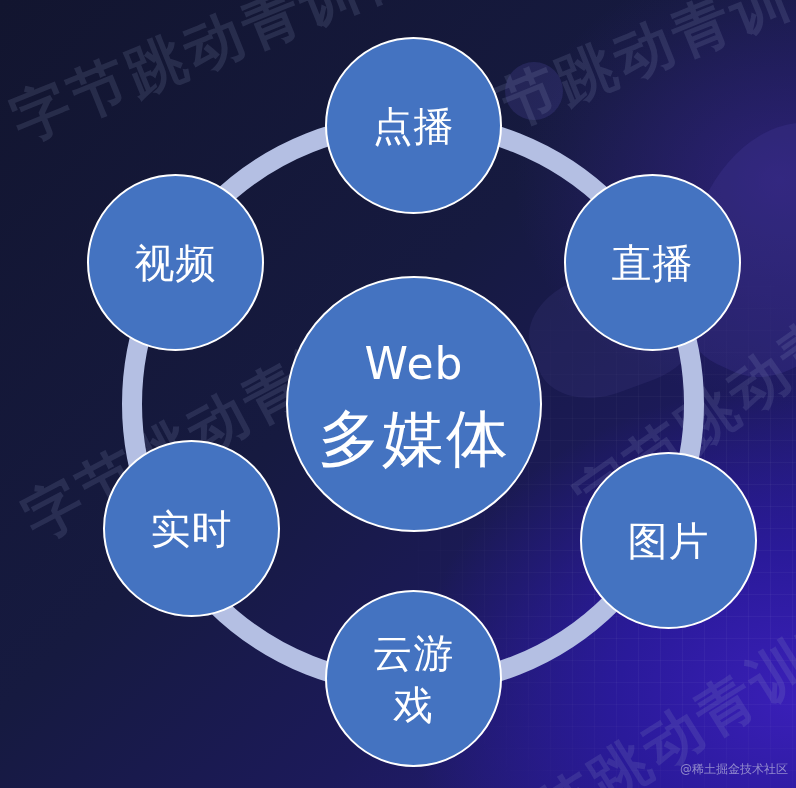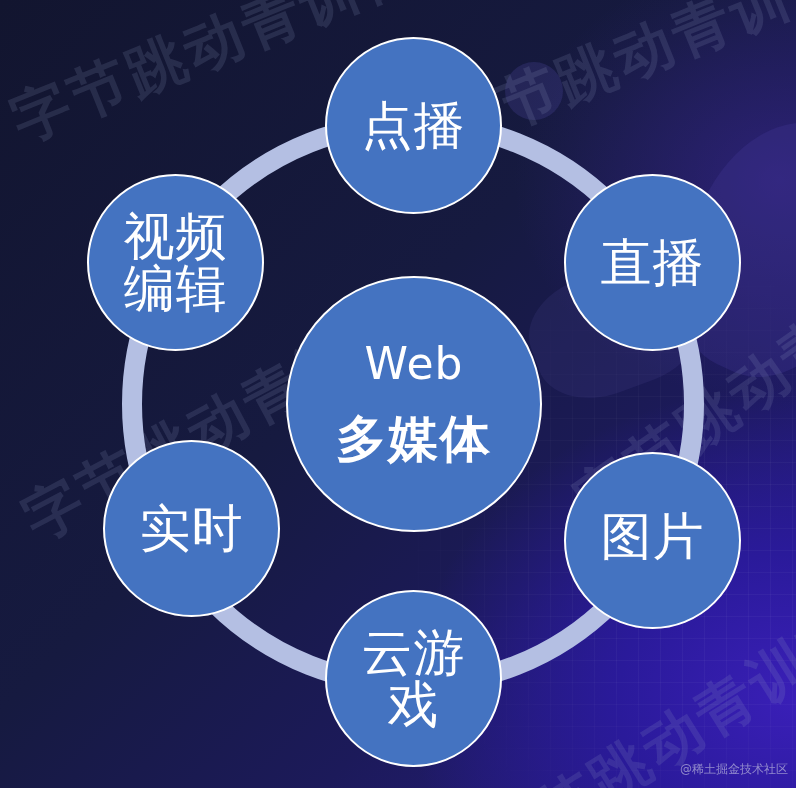--- a/index.html
+++ b/index.html
@@ -36,24 +36,24 @@
     svg.diagram { position: absolute; left: 0; top: 0; }
     .node {
       position: absolute; border-radius: 50%;
       background: #4473c1;
       border: 2.5px solid #ffffff;
       box-sizing: border-box;
       display: flex; flex-direction: column; align-items: center; justify-content: center;
       color: #ffffff; text-align: center;
     }
     .node .label {
-      font-size: 51px; line-height: 52px; letter-spacing: 1px; font-weight: normal;
+      font-size: 40px; line-height: 52px; letter-spacing: 1px; font-weight: normal;
     }
     .center .line1 { font-size: 44px; line-height: 60px; letter-spacing: 1px; }
-    .center .line2 { font-size: 50px; line-height: 70px; letter-spacing: 2px; font-weight: bold; }
+    .center .line2 { font-size: 62px; line-height: 70px; letter-spacing: 2px; }
     .credit {
       position: absolute; right: 8px; bottom: 10px;
       font-size: 12px; color: rgba(210,210,230,0.6);
     }
   </style>
 </head>
 <body>
 
 <div class="bg"></div>
 <div class="grid"></div>
@@ -78,31 +78,30 @@
 </div>
 
 <div class="node" style="left:325px;top:37px;width:177px;height:177px;">
   <span class="label">点播</span>
 </div>
 
 <div class="node" style="left:564px;top:174px;width:177px;height:177px;align-items:center;">
   <span class="label">直播</span>
 </div>
 
-<div class="node" style="left:564px;top:452px;width:177px;height:177px;font-family:Liberation Mono, monospace;">
+<div class="node" style="left:580px;top:452px;width:177px;height:177px;">
   <span class="label">图片</span>
 </div>
 
 <div class="node" style="left:325px;top:590px;width:177px;height:177px;align-items:center;">
   <span class="label">云游</span>
   <span class="label">戏</span>
 </div>
 
 <div class="node" style="left:103px;top:440px;width:177px;height:177px;">
   <span class="label">实时</span>
 </div>
 
 <div class="node" style="left:87px;top:174px;width:177px;height:177px;text-align:center;">
   <span class="label">视频</span>
-  <span class="label">编辑</span>
 </div>
 
 <div class="credit">@稀土掘金技术社区</div>
 
 </body></html>

